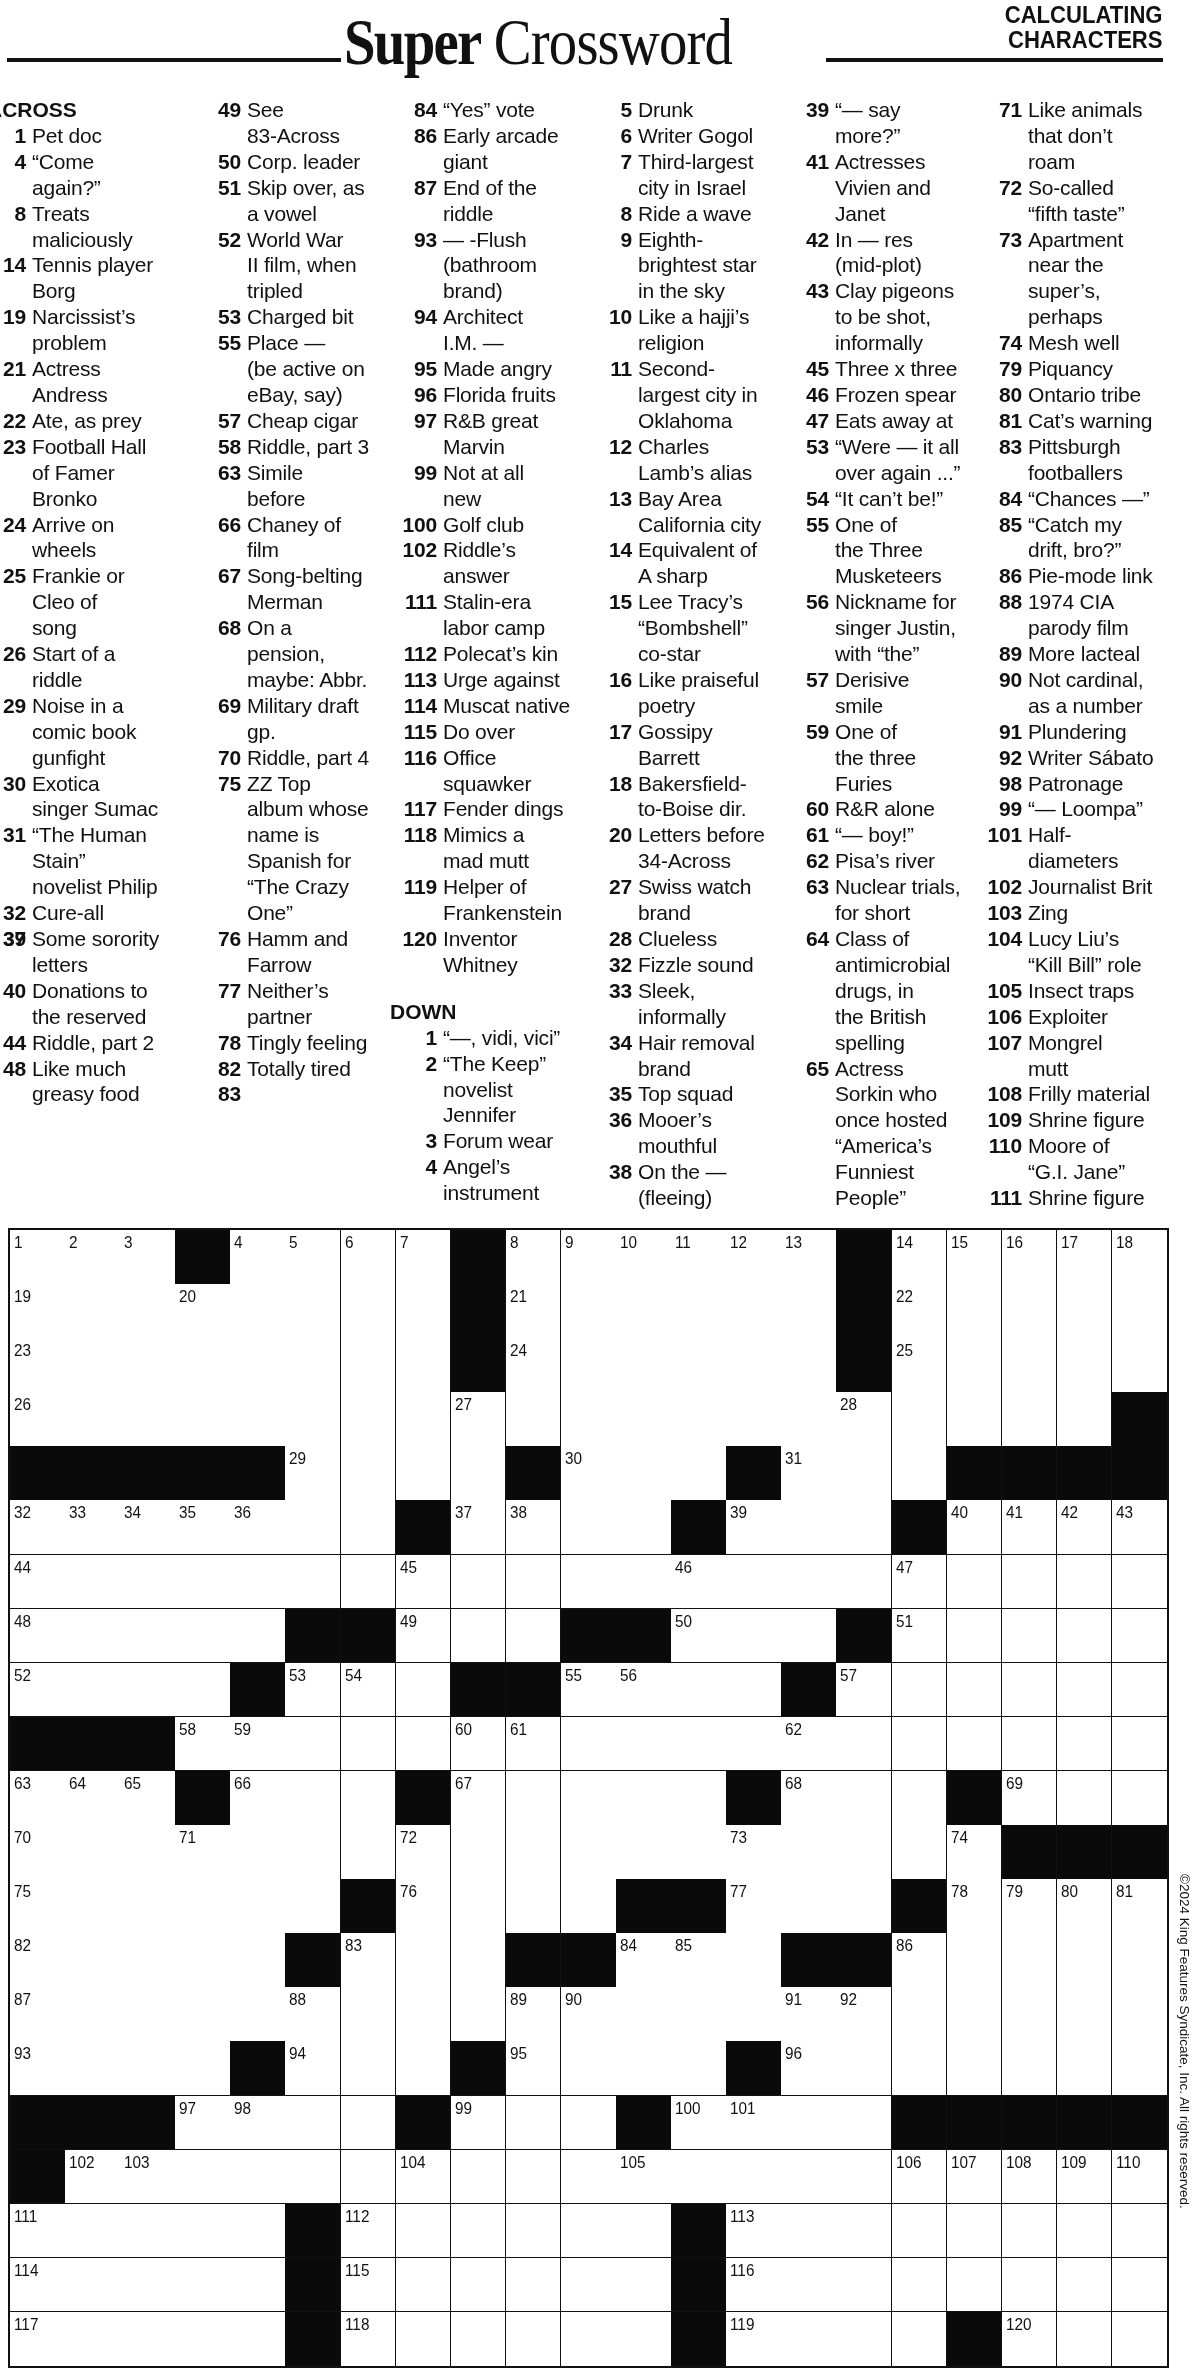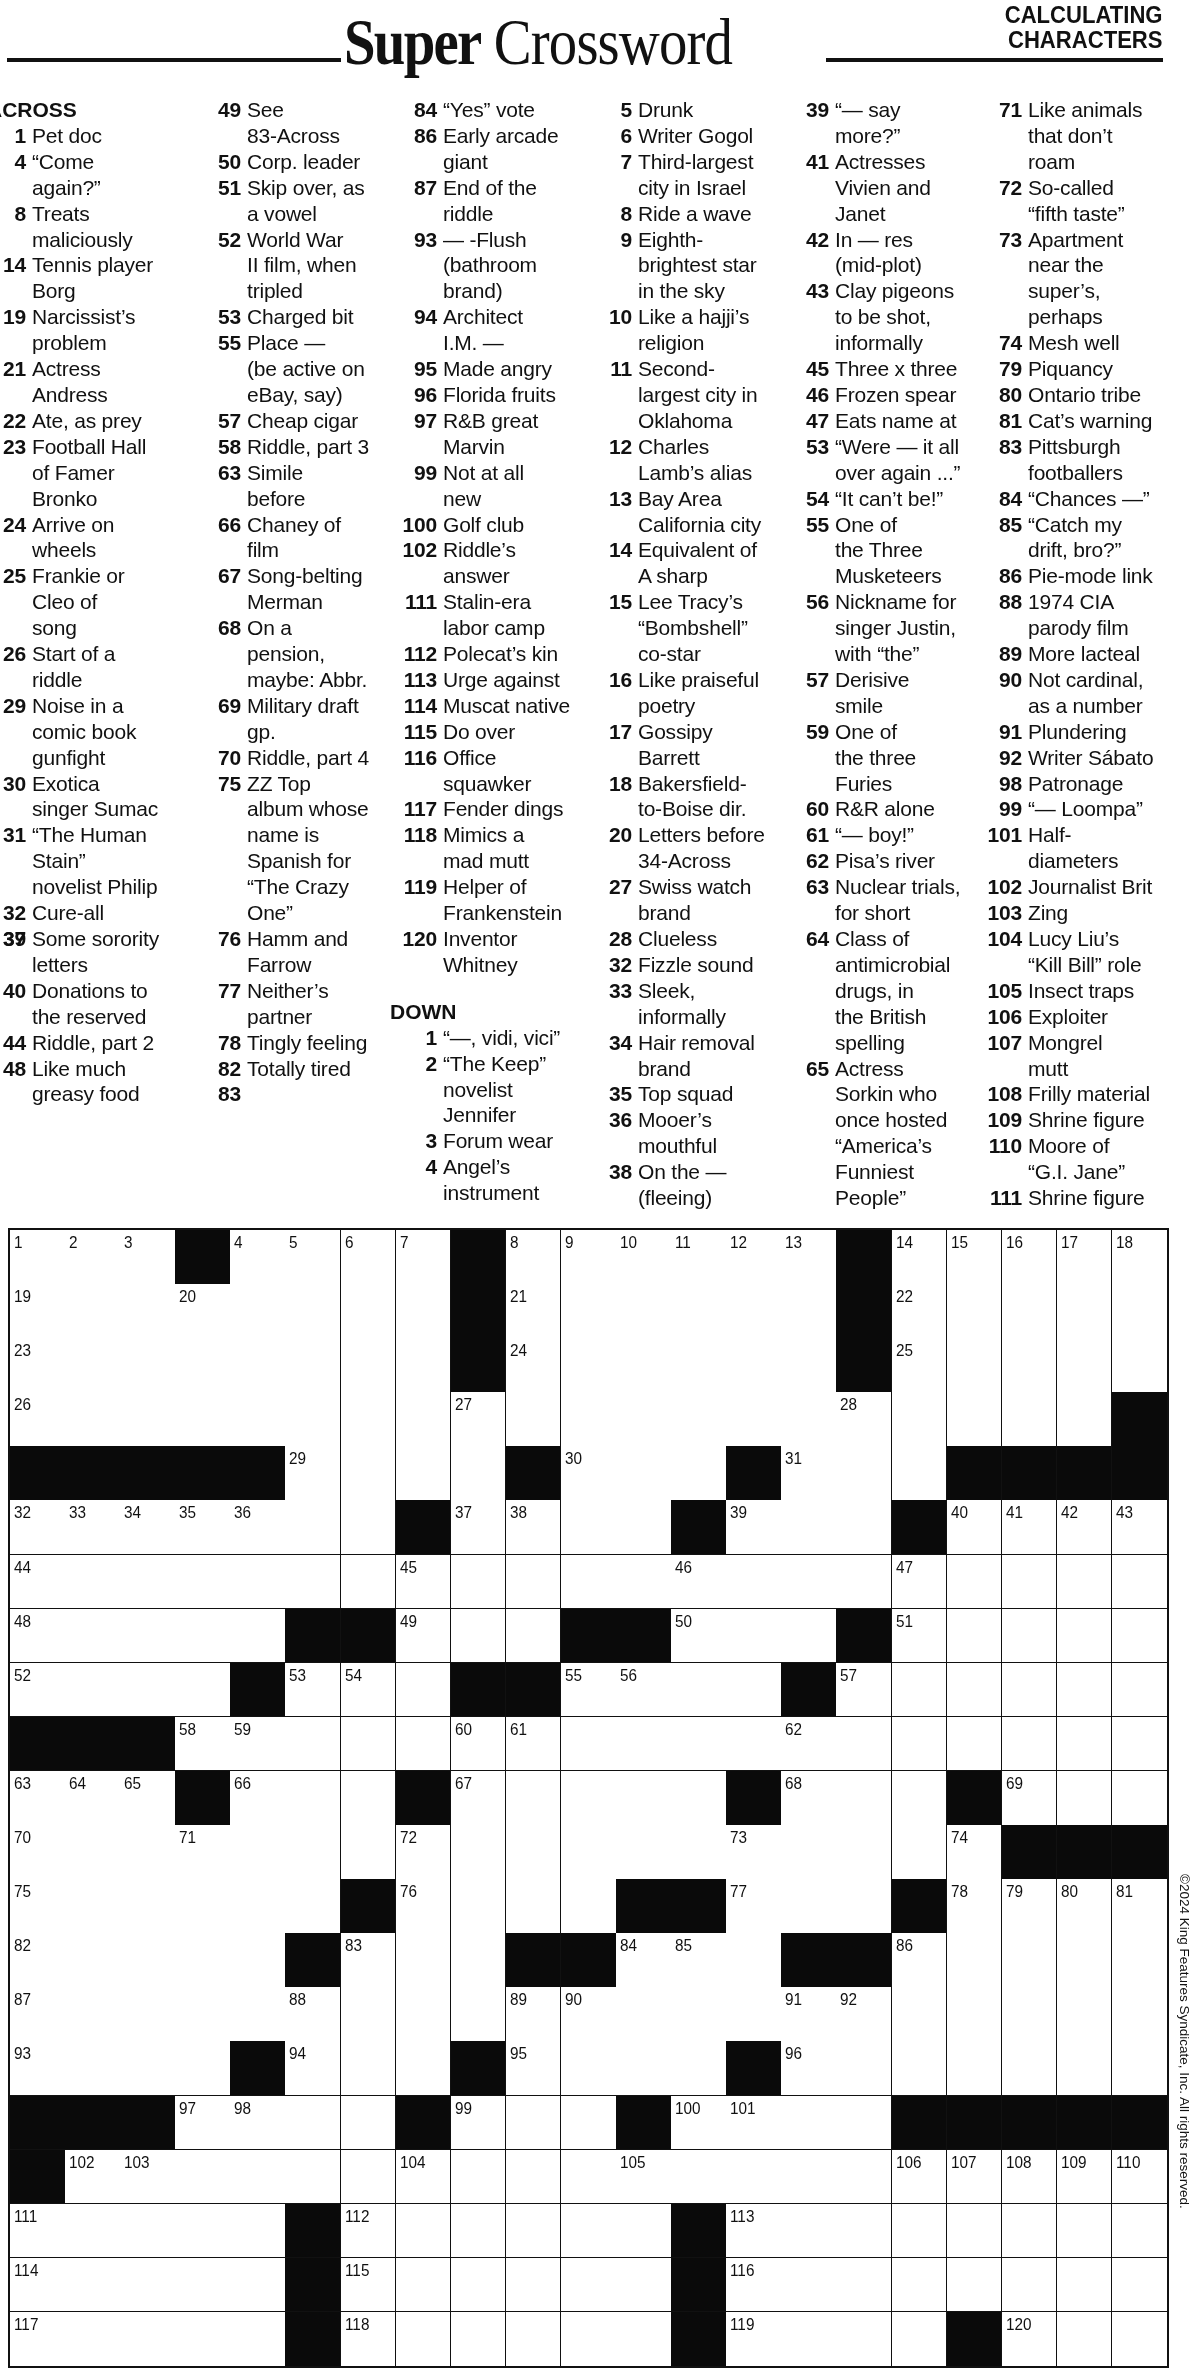--- a/index.html
+++ b/index.html
@@ -493,21 +493,21 @@
       <div class="entry">
         <span class="num">45</span>
         <span class="txt">Three x three</span>
       </div>
       <div class="entry">
         <span class="num">46</span>
         <span class="txt">Frozen spear</span>
       </div>
       <div class="entry">
         <span class="num">47</span>
-        <span class="txt">Eats name at</span>
+        <span class="txt">Eats away at</span>
       </div>
       <div class="entry">
         <span class="num">53</span>
         <span class="txt">“Were — it all
 over again ...”</span>
       </div>
       <div class="entry">
         <span class="num">54</span>
         <span class="txt">“It can’t be!”</span>
       </div>

